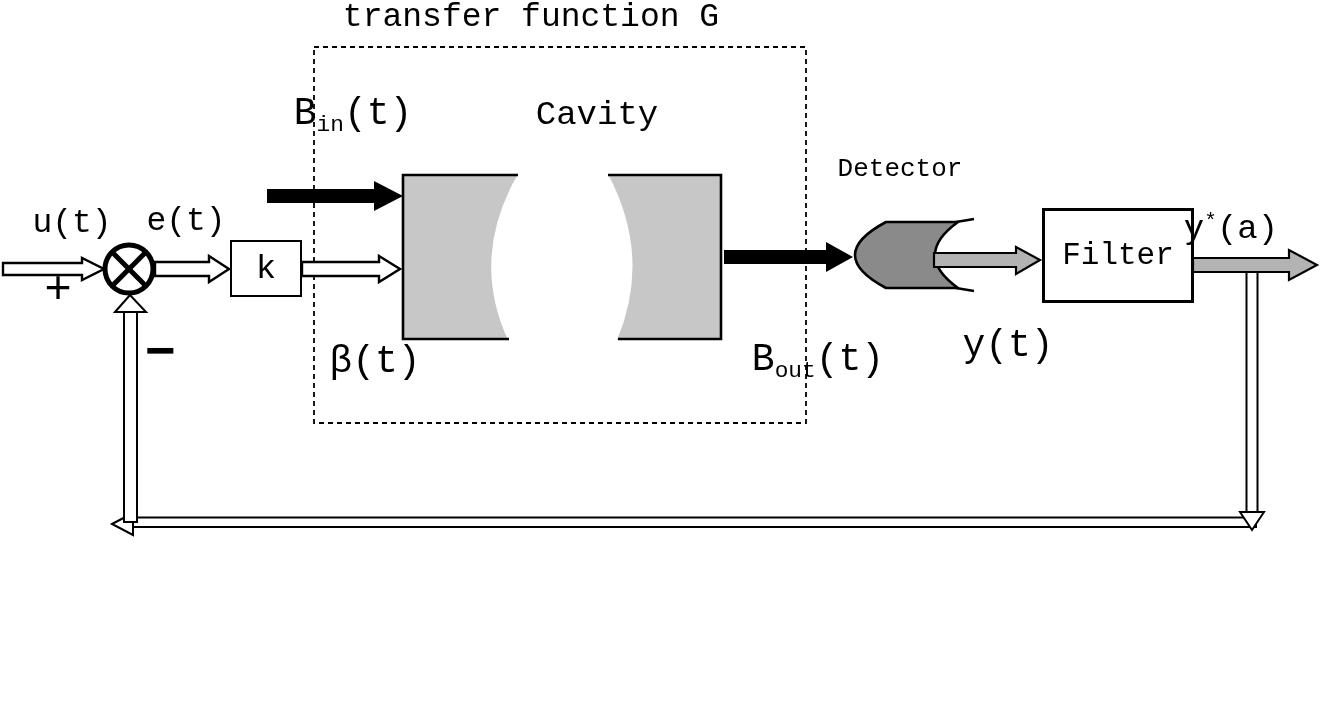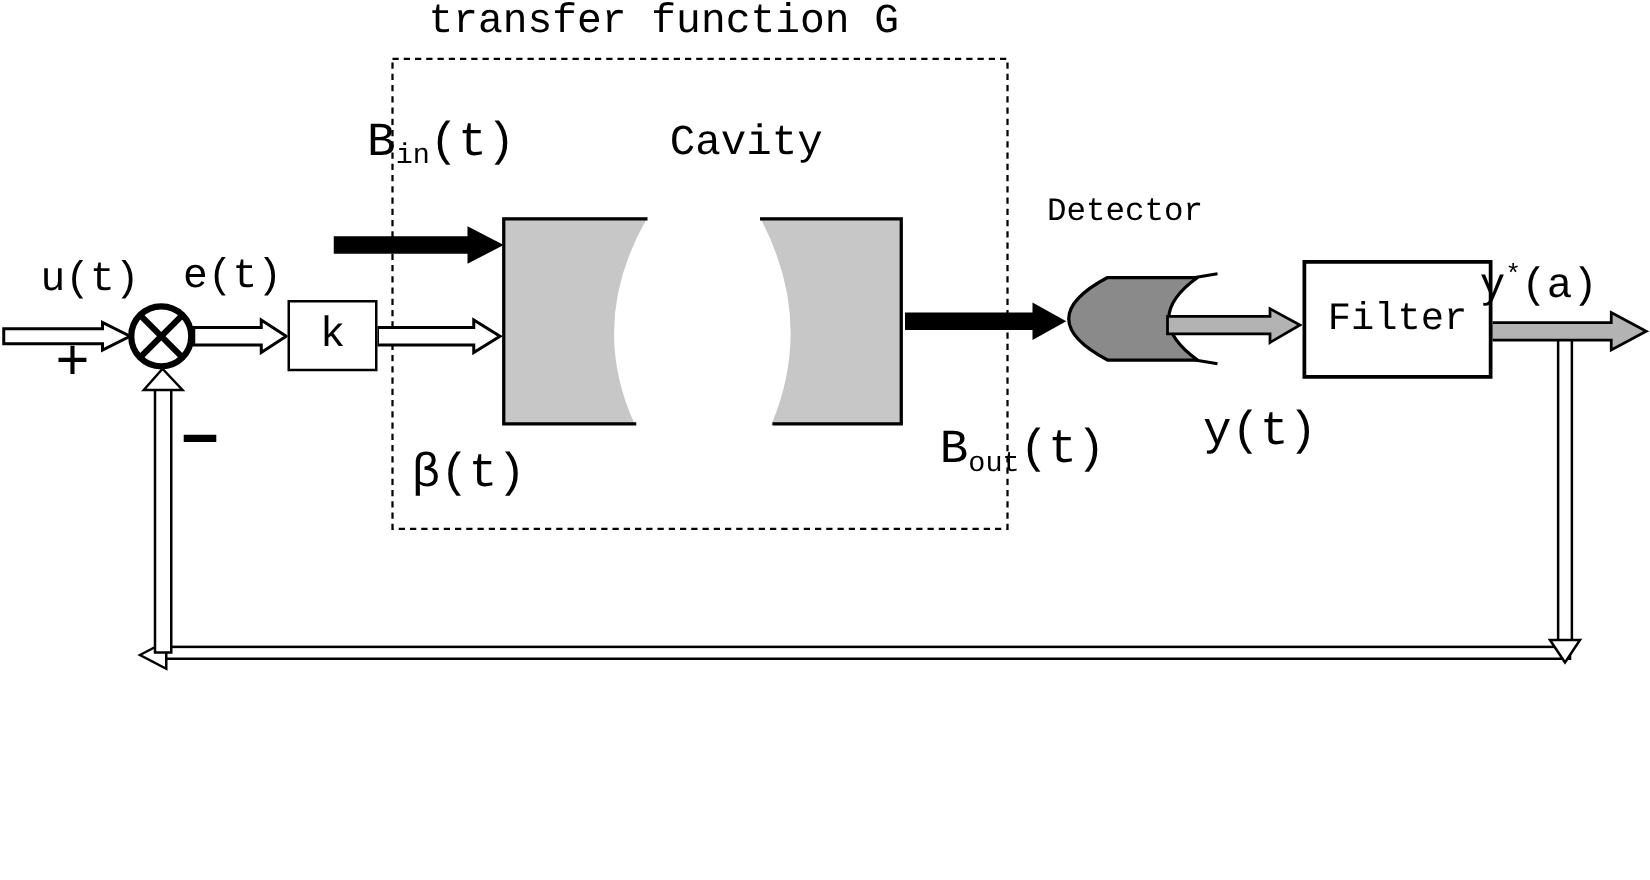--- a/index.html
+++ b/index.html
@@ -95,21 +95,21 @@
   <div class="block kbox">
     <span>k</span>
   </div>
 
   <div class="lbl f38" style="left:331px;top:116px;">
     <span>B</span><span class="sub">in</span><span>(t)</span>
   </div>
 
   <div class="lbl f34" style="left:553px;top:116px;margin-left:44px;">Cavity</div>
 
-  <div class="lbl f38" style="left:353px;top:380px;">β(t)</div>
+  <div class="lbl f38" style="left:353px;top:362px;">β(t)</div>
 
   <div class="lbl f38" style="left:796px;top:362px;">
     <span>B</span><span class="sub">out</span><span>(t)</span>
   </div>
 
   <div class="lbl f26" style="left:900px;top:170px;">Detector</div>
 
   <div class="lbl f38" style="left:986px;top:346px;text-align:right;">y(t)</div>
 
   <div class="block filterbox">

